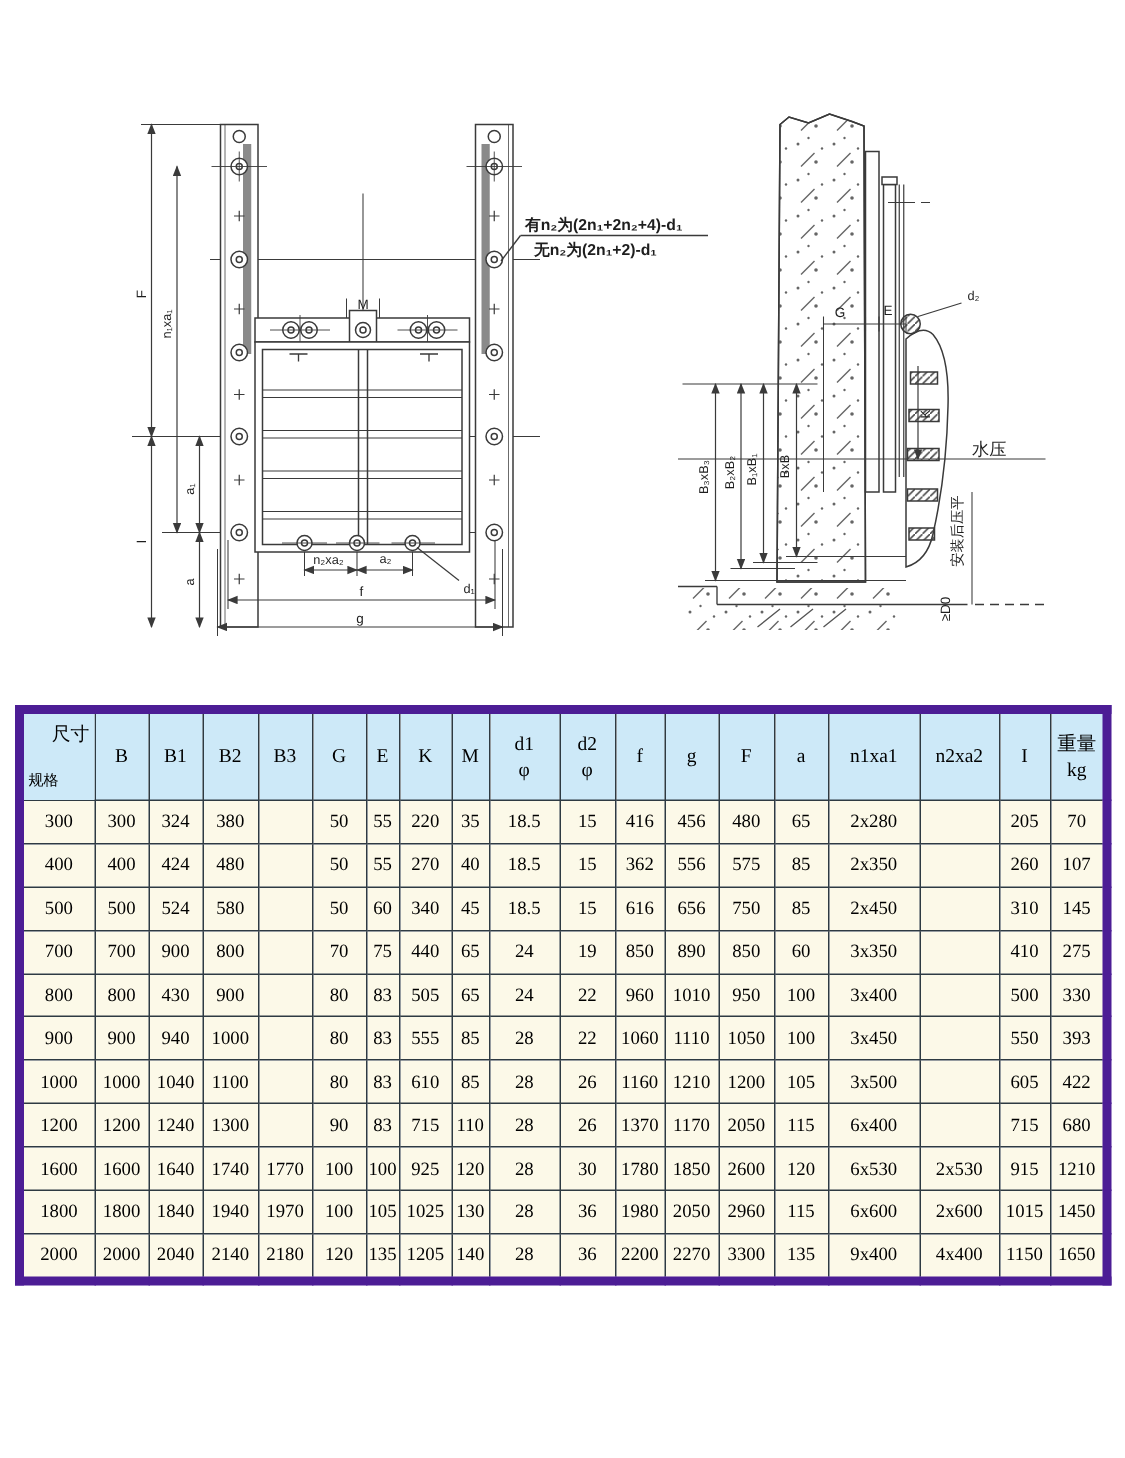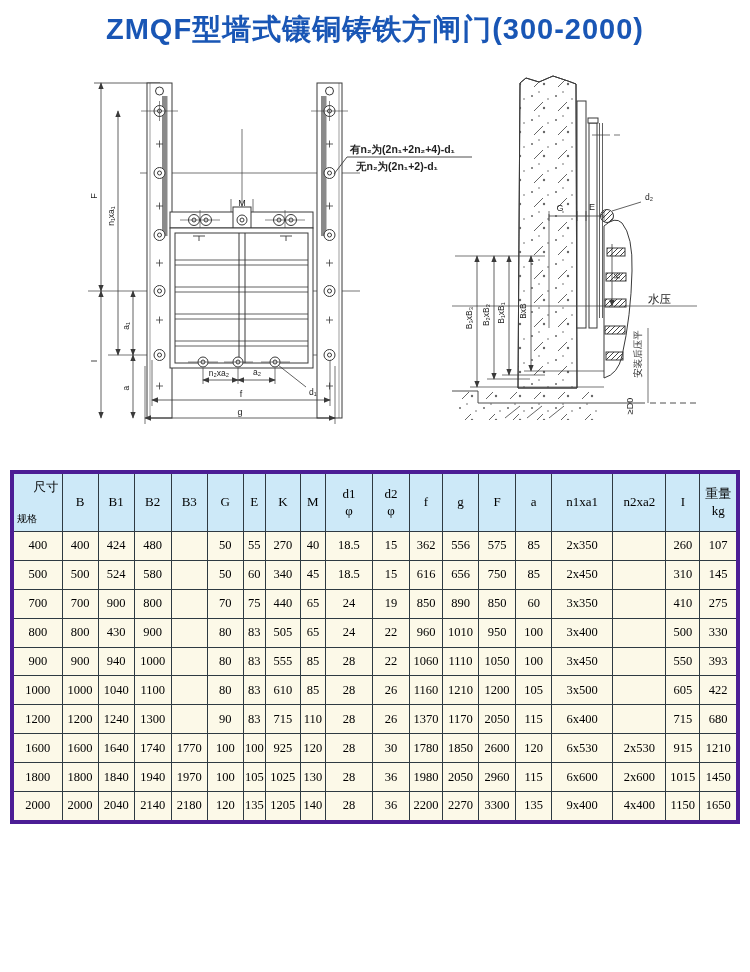--- a/index.html
+++ b/index.html
@@ -7,40 +7,39 @@
         font-family:"Liberation Sans",sans-serif;}
   .title{position:absolute;top:10px;left:0;width:100%;text-align:center;
          font:bold 29px "Liberation Sans",sans-serif;color:#1956b5;letter-spacing:1px;}
   .drawing{position:absolute;left:0;top:66px;width:750px;height:402px;}
   svg text{font-family:"Liberation Sans",sans-serif;fill:#1e1e1e;}
   .dl{font-size:9px;}
   .dl2{font-size:8.5px;}
   .ann{font-size:10.5px;font-weight:bold;}
   .cjk{font-size:11.5px;}
   .spec-table{position:absolute;left:10px;top:470px;width:730px;border-collapse:collapse;
-        table-layout:fixed;border:4px solid #4c1d95;font-family:"Liberation Serif",serif;}
+        table-layout:fixed;border:6px solid #4c1d95;font-family:"Liberation Serif",serif;}
   .spec-table th,.spec-table td{border:1px solid #2e3a42;text-align:center;vertical-align:middle;
         padding:0;font-weight:normal;overflow:hidden;}
   .spec-table thead th{background:#cde9f8;height:57px;font-size:13px;line-height:1.25;}
   .spec-table tbody th,.spec-table td{background:#fcf9e8;height:27.9px;font-size:12.5px;}
   .corner{position:relative;
         background:#cde9f8 linear-gradient(to bottom right,
           rgba(0,0,0,0) 49.2%, #2e3a42 49.2%, #2e3a42 50.9%, rgba(0,0,0,0) 50.9%);}
   .corner .tr{position:absolute;top:6px;right:3px;font-size:12.5px;}
   .corner .bl{position:absolute;bottom:6px;left:3px;font-size:10px;}
   .note{position:absolute;top:943px;left:30px;width:700px;font-size:11px;color:#111;
         font-family:"Liberation Serif",serif;}
   .note b{font-family:"Liberation Sans",sans-serif;font-size:11.5px;}
 </style>
 </head>
 <body>
 
 <div class="page">
 
-  <div class="title">ZMQF型墙式镶铜铸铁方闸门(300-2000)</div>
 
   <svg class="drawing" viewBox="0 0 750 402" xmlns="http://www.w3.org/2000/svg">
     <defs>
       <marker id="ar" markerWidth="9" markerHeight="8" refX="8" refY="3.5" orient="auto-start-reverse">
         <path d="M0,0L9,3.5L0,7Z" fill="#3a3a3a"></path>
       </marker>
       <pattern id="wh" width="24" height="24" patternUnits="userSpaceOnUse">
         <circle cx="4" cy="6" r="1" fill="#666"></circle>
         <circle cx="16" cy="18" r="1.2" fill="#666"></circle>
         <circle cx="11" cy="2" r="0.8" fill="#666"></circle>
@@ -290,20 +289,41 @@
           <th>F</th>
           <th>a</th>
           <th>n1xa1</th>
           <th>n2xa2</th>
           <th>I</th>
           <th>重量kg</th>
         </tr>
     </thead>
     <tbody id="tbody">
         <tr>
+          <th>300</th>
+          <td>300</td>
+          <td>324</td>
+          <td>380</td>
+          <td></td>
+          <td>50</td>
+          <td>55</td>
+          <td>220</td>
+          <td>35</td>
+          <td>18.5</td>
+          <td>15</td>
+          <td>416</td>
+          <td>456</td>
+          <td>480</td>
+          <td>65</td>
+          <td>2x280</td>
+          <td></td>
+          <td>205</td>
+          <td>70</td>
+        </tr>
+        <tr>
           <th>400</th>
           <td>400</td>
           <td>424</td>
           <td>480</td>
           <td></td>
           <td>50</td>
           <td>55</td>
           <td>270</td>
           <td>40</td>
           <td>18.5</td>

